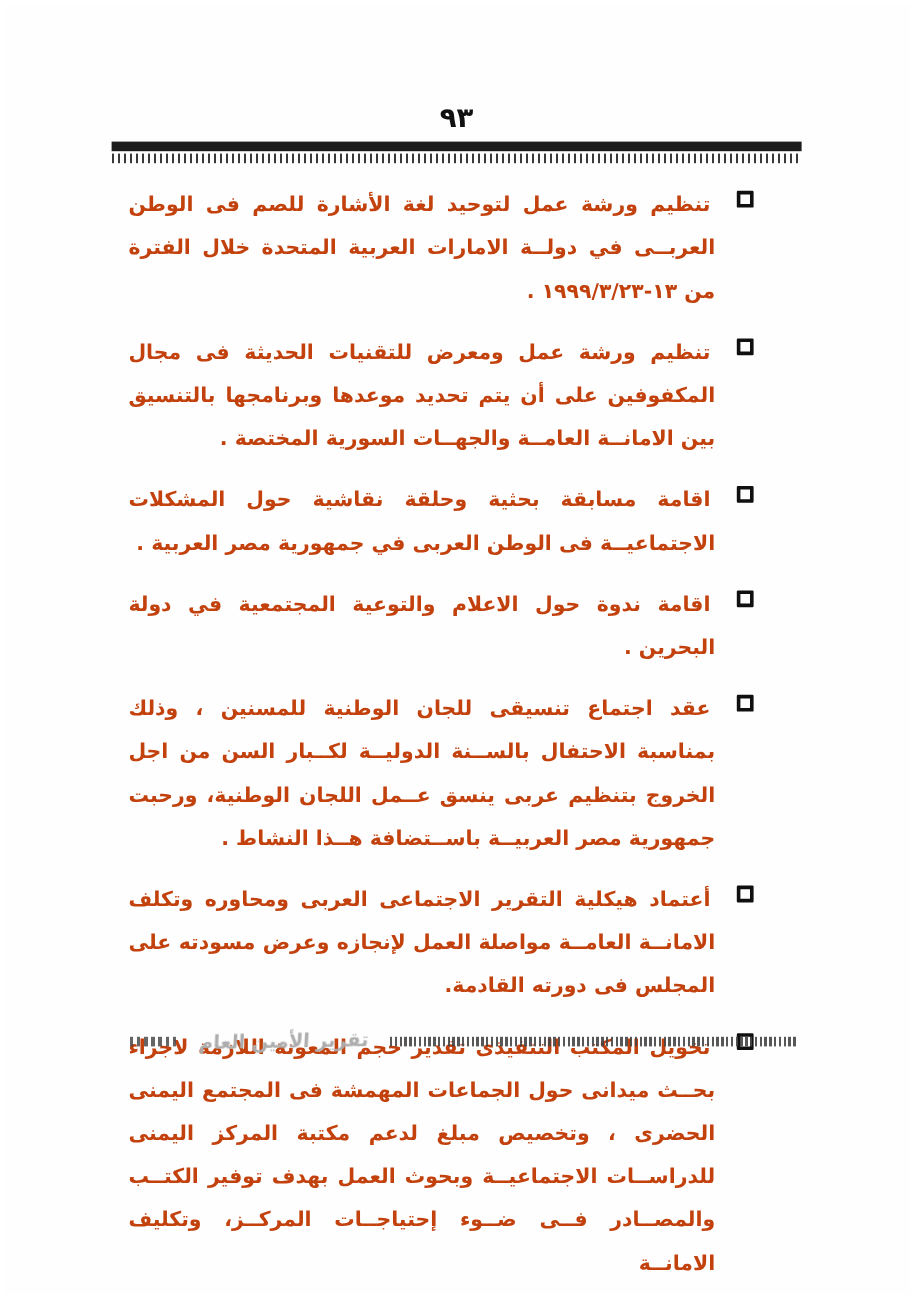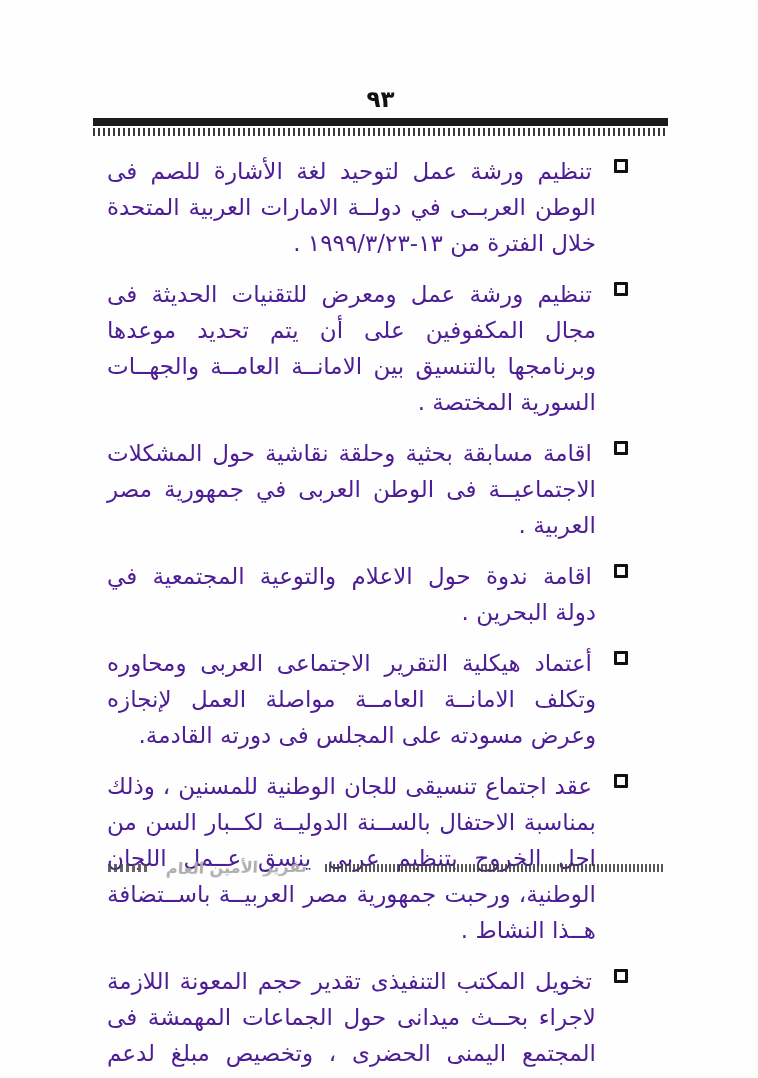--- a/index.html
+++ b/index.html
@@ -41,25 +41,25 @@
   
   .content {
     position: absolute;
     top: 141px; right: 128px; left: 95px;
     direction: rtl;
   }
   .list-item {
     position: relative;
     padding-right: 34px;          
     margin-bottom: 7px;
-    font-size: 23px;
-    font-weight: normal;
+    font-size: 17px;
+    font-weight: bold;
     line-height: 36px;
     text-align: justify;
-    color: #4c1d95;
+    color: #c2410c;
   }
   .bullet-square {
     position: absolute;
     right: 2px; top: 10px;
     width: 12px; height: 11px;
     border: 3px solid #101010;
     border-radius: 1px;
     background: transparent;
   }
   
@@ -120,26 +120,26 @@
       <span>اقامة مسابقة بحثية وحلقة نقاشية حول المشكلات الاجتماعيــة فى الوطن العربى في جمهورية مصر العربية .</span>
     </div>
 
     <div class="list-item">
       <span class="bullet-square"></span>
       <span>اقامة ندوة حول الاعلام والتوعية المجتمعية في دولة البحرين .</span>
     </div>
 
     <div class="list-item">
       <span class="bullet-square"></span>
-      <span>أعتماد هيكلية التقرير الاجتماعى العربى ومحاوره وتكلف الامانــة العامــة مواصلة العمل لإنجازه وعرض مسودته على المجلس فى دورته القادمة.</span>
+      <span>عقد اجتماع تنسيقى للجان الوطنية للمسنين ، وذلك بمناسبة الاحتفال بالســنة الدوليــة لكــبار السن من اجل الخروج بتنظيم عربى ينسق عــمل اللجان الوطنية، ورحبت جمهورية مصر العربيــة باســتضافة هــذا النشاط .</span>
     </div>
 
     <div class="list-item">
       <span class="bullet-square"></span>
-      <span>عقد اجتماع تنسيقى للجان الوطنية للمسنين ، وذلك بمناسبة الاحتفال بالســنة الدوليــة لكــبار السن من اجل الخروج بتنظيم عربى ينسق عــمل اللجان الوطنية، ورحبت جمهورية مصر العربيــة باســتضافة هــذا النشاط .</span>
+      <span>أعتماد هيكلية التقرير الاجتماعى العربى ومحاوره وتكلف الامانــة العامــة مواصلة العمل لإنجازه وعرض مسودته على المجلس فى دورته القادمة.</span>
     </div>
 
     <div class="list-item">
       <span class="bullet-square"></span>
       <span>تخويل المكتب التنفيذى تقدير حجم المعونة اللازمة لاجراء بحــث ميدانى حول الجماعات المهمشة فى المجتمع اليمنى الحضرى ، وتخصيص مبلغ لدعم مكتبة المركز اليمنى للدراســات الاجتماعيــة وبحوث العمل بهدف توفير الكتــب والمصــادر فــى ضــوء إحتياجــات المركــز، وتكليف الامانــة</span>
     </div>
 
   </div>
 
   <div class="footer">

